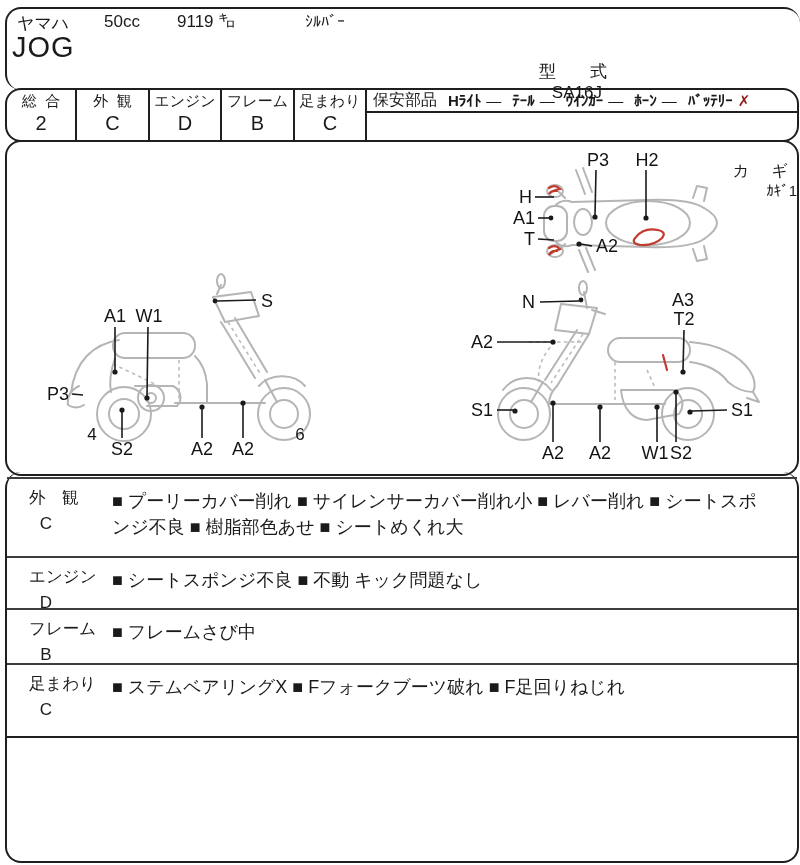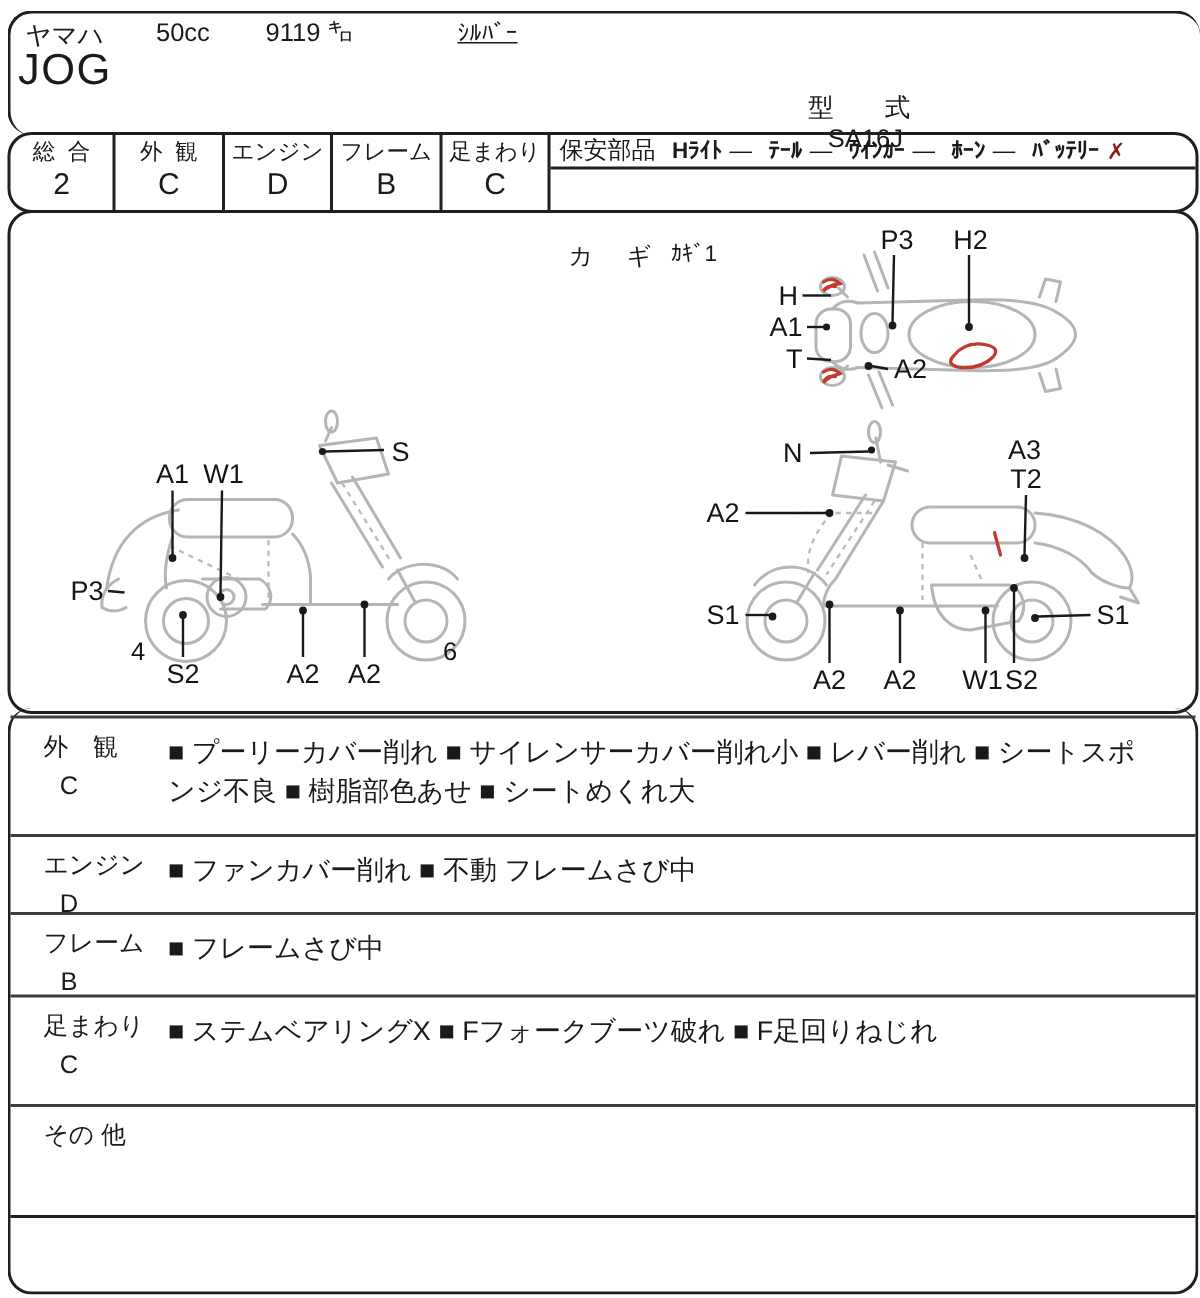--- a/index.html
+++ b/index.html
@@ -8,40 +8,40 @@
     font-family:"Liberation Sans","DejaVu Sans",sans-serif;color:#1a1a1a;
     -webkit-font-smoothing:antialiased;
   }
   .abs{position:absolute;border-radius:16px;}
 
   
   .header{left:5px;top:7px;width:793px;height:81px;border-top:2px solid #1f1f1f;border-left:2px solid #1f1f1f;}
   .h-maker{left:10px;top:3px;font-size:17px;}
   .h-cc{left:97px;top:3px;font-size:17px;}
   .h-km{left:170px;top:3px;font-size:17px;}
-  .h-color{left:298px;top:4px;font-size:16px;text-decoration:underline;}
+  .h-color{left:298px;top:4px;font-size:16px;}
   .h-model{left:5px;top:22px;font-size:29px;letter-spacing:1px;}
   .h-row-r{left:513px;font-size:17px;white-space:pre;}
   .h-r1{top:2px;}.h-r2{top:31px;text-align:center;}.h-r3{top:60px;}
   .h-lab{display:inline-block;}
   .h-val{display:inline-block;margin-left:8px;}
 
   
   .gtable{left:5px;top:88px;width:790px;height:50px;border:2px solid #1f1f1f;display:flex;}
   .gcell{border-right:2px solid #1f1f1f;display:flex;flex-direction:column;align-items:center;}
   .gcell .glab{font-size:15px;margin-top:2px;white-space:pre;}
   .gcell .gval{font-size:20px;margin-top:1px;}
   .gc0{width:68px;text-align:right;}.gc1{width:71px;}.gc2{width:70px;}.gc3{width:71px;}.gc4{width:70px;border-right:2px solid #1f1f1f;}
   .safety{flex:1;display:flex;flex-direction:column;gap:48px;}
   .safety-top{height:25px;border-bottom:2px solid #1f1f1f;display:flex;align-items:center;font-size:15px;white-space:pre;}
   .safety-title{margin-left:6px;font-size:16px;}
   .sitem{margin-left:11px;font-weight:bold;}
   .sstat{margin-left:5px;}
   .stat-x{color:#8f1d15;font-weight:bold;}
-  .safety-bottom{height:21px;display:flex;align-items:flex-start;font-size:16px;white-space:pre;}
+  .safety-bottom{height:21px;display:flex;align-items:flex-end;font-size:16px;white-space:pre;flex-direction:column;}
   .key-lab{margin-left:12px;letter-spacing:9px;}
   .key-val{margin-left:4px;font-size:15px;}
 
   
   .diagbox{left:5px;top:140px;width:790px;height:332px;border:2px solid #1f1f1f;}
   svg text{font-family:"Liberation Sans","DejaVu Sans",sans-serif;fill:#141414;}
   .lbl{font-size:18px;}
   .num{font-size:17px;}
   .sketch{stroke:#b5b5b5;stroke-width:2;fill:none;stroke-linecap:round;stroke-linejoin:round;}
   .sketchd{stroke:#bcbcbc;stroke-width:1.6;fill:none;stroke-dasharray:3.5,3.5;}
@@ -300,39 +300,32 @@
       <div class="sec-name">外　観</div>
       <div class="sec-grade">C</div>
     </div>
     <div class="sec-items">■ プーリーカバー削れ  ■ サイレンサーカバー削れ小  ■ レバー削れ  ■ シートスポンジ不良  ■ 樹脂部色あせ  ■ シートめくれ大</div>
   </div>
   <div class="section s1">
     <div class="sec-label">
       <div class="sec-name">エンジン</div>
       <div class="sec-grade">D</div>
     </div>
-    <div class="sec-items">■ ファンカバー削れ  ■ 不動 フレームさび中</div>
+    <div class="sec-items">■ シートスポンジ不良  ■ 不動 キック問題なし</div>
   </div>
   <div class="section s2">
     <div class="sec-label">
       <div class="sec-name">フレーム</div>
       <div class="sec-grade">B</div>
     </div>
     <div class="sec-items">■ フレームさび中</div>
   </div>
   <div class="section s3">
     <div class="sec-label">
       <div class="sec-name">足まわり</div>
       <div class="sec-grade">C</div>
     </div>
     <div class="sec-items">■ ステムベアリングX  ■ Fフォークブーツ破れ  ■ F足回りねじれ</div>
   </div>
-  <div class="section s4">
-    <div class="sec-label">
-      <div class="sec-name">その 他</div>
-      <div class="sec-grade"></div>
-    </div>
-    <div class="sec-items"></div>
-  </div>
   <div class="section s5 last">
     <div class="sec-items"></div>
   </div>
 </div>
 
 </body></html>

